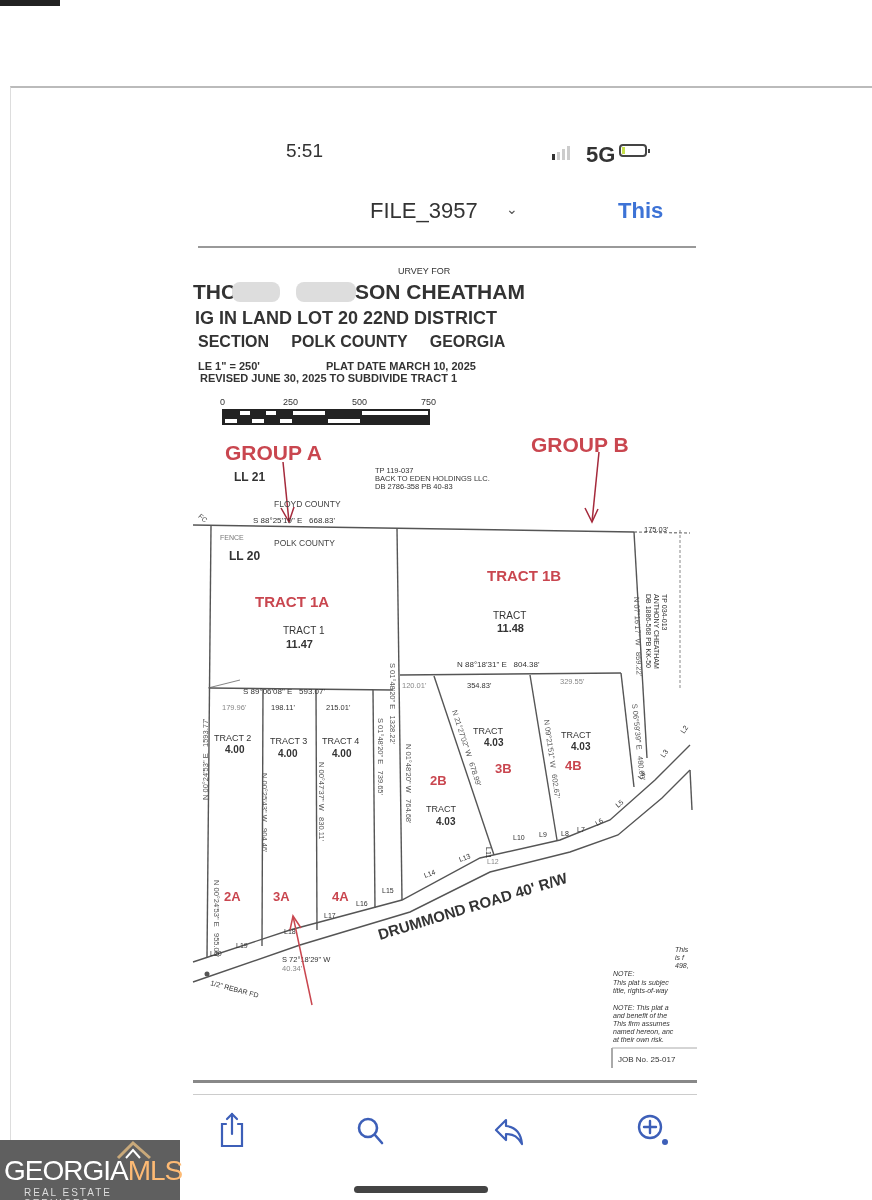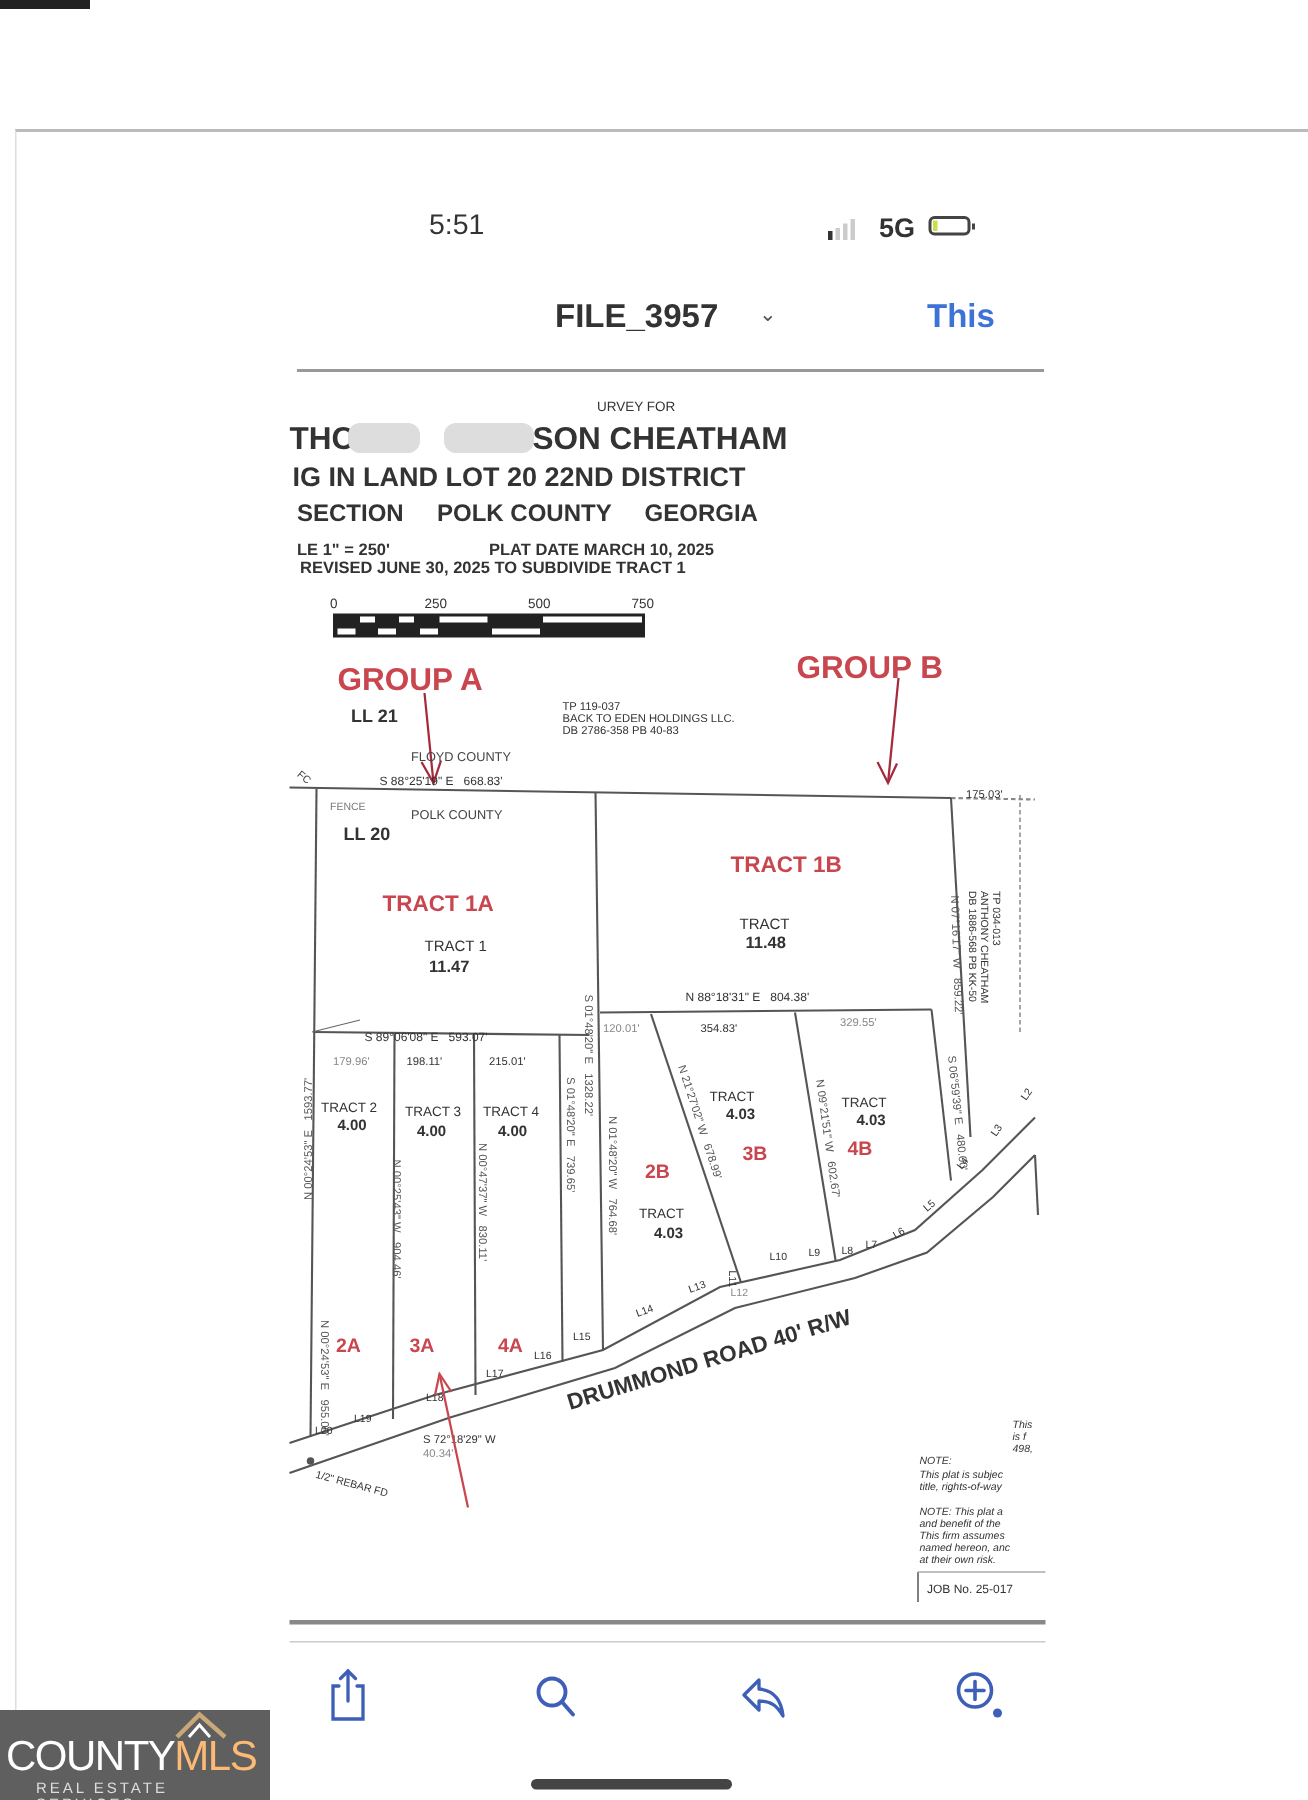--- a/index.html
+++ b/index.html
@@ -3,26 +3,26 @@
 <meta charset="utf-8">
 <style>
   html,body{margin:0;padding:0;}
   body{width:872px;height:1200px;background:#fff;position:relative;overflow:hidden;font-family:"Liberation Sans",sans-serif;color:#333;}
   .topmark{position:absolute;left:0;top:0;width:60px;height:6px;background:#222;}
   .page-frame{position:absolute;left:10px;top:86px;width:862px;height:1114px;border-top:2px solid #bbb;border-left:1px solid #ddd;}
   .status-bar{position:absolute;left:270px;top:140px;width:390px;height:26px;}
   .time{position:absolute;left:16px;top:0;font-weight:normal;font-size:19px;color:#333;}
   .signal{position:absolute;left:282px;top:6px;display:flex;align-items:flex-end;gap:2px;height:14px;}
   .signal span{display:block;width:3px;background:#ccc;}
-  .net{position:absolute;left:316px;top:2px;font-weight:bold;font-size:18px;color:#333;}
+  .net{position:absolute;left:316px;top:2px;font-weight:bold;font-size:22px;color:#333;}
   .battery{position:absolute;left:349px;top:4px;width:28px;height:13px;border:2px solid #444;border-radius:4px;box-sizing:border-box;}
   .battery:after{content:"";position:absolute;right:-5px;top:3px;width:2px;height:4px;background:#444;}
   .battery .lvl{position:absolute;left:1px;top:1px;width:3px;height:7px;background:#c6e04a;}
   .nav{position:absolute;left:370px;top:198px;width:310px;height:30px;}
-  .file-title{position:absolute;left:0;top:0;font-weight:bold;font-size:22px;color:#333;}
+  .file-title{position:absolute;left:0;top:0;font-weight:normal;font-size:22px;color:#333;}
   .chev{position:absolute;left:136px;top:3px;font-size:14px;color:#555;}
   .done{position:absolute;left:248px;top:0;font-weight:bold;font-size:22px;color:#3d73d6;}
   .nav-divider{position:absolute;left:198px;top:246px;width:498px;height:2px;background:#999;}
   .doc{position:absolute;left:0;top:0;width:872px;height:1200px;}
   svg text{font-family:"Liberation Sans",sans-serif;}
   .bottom-rule{position:absolute;left:193px;top:1080px;width:504px;height:3px;background:#888;}
   .bottom-rule2{position:absolute;left:193px;top:1094px;width:504px;height:1px;background:#ccc;}
   .toolbar{position:absolute;left:210px;top:1110px;width:470px;height:40px;}
   .tb{position:absolute;top:0;width:40px;height:40px;cursor:pointer;}
   .home-ind{position:absolute;left:354px;top:1186px;width:134px;height:7px;border-radius:4px;background:#444;}
@@ -284,15 +284,15 @@
   </div>
 </div>
 
 <div class="home-ind"></div>
 
 <div class="logo">
   <svg width="180" height="20" style="position:absolute;left:0;top:0">
       <polyline points="118,18 133,3 150,18" stroke="#c9a97a" stroke-width="3" fill="none"></polyline>
       <polyline points="126,18 133,10 140,18" stroke="#fff" stroke-width="2" fill="none"></polyline>
     </svg>
-  <div class="brand"><span>COUNTY</span><span class="mls">MLS</span></div>
+  <div class="brand"><span>GEORGIA</span><span class="mls">MLS</span></div>
   <div class="sub">REAL ESTATE SERVICES</div>
 </div>
 
 </body></html>

